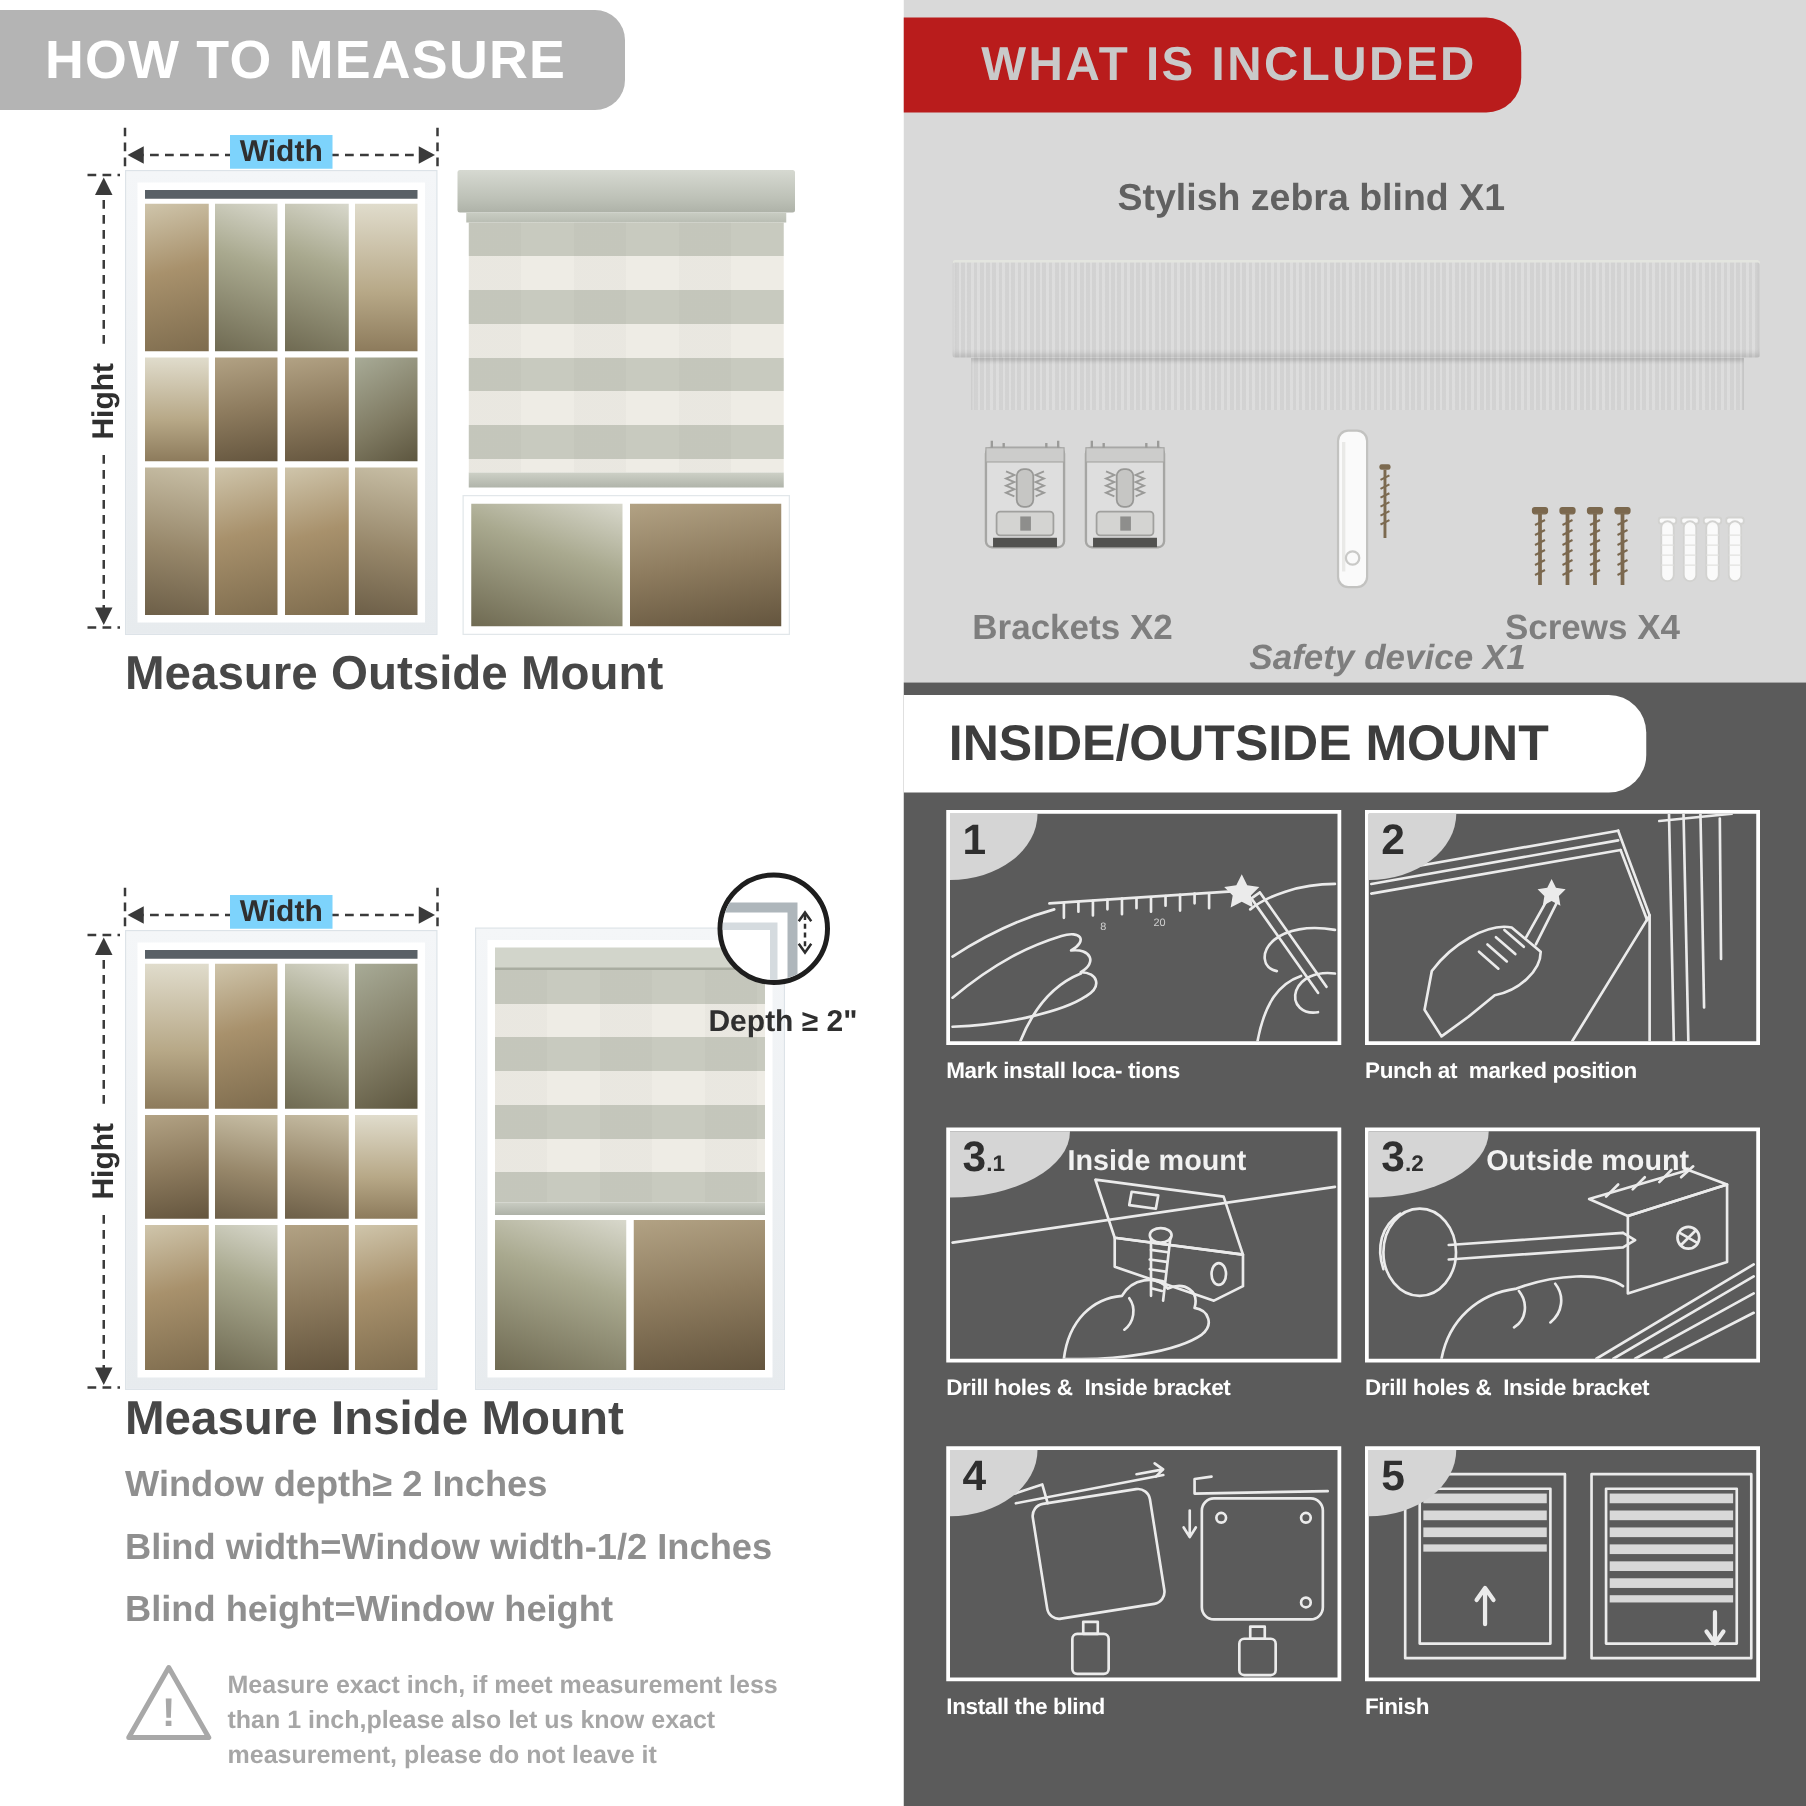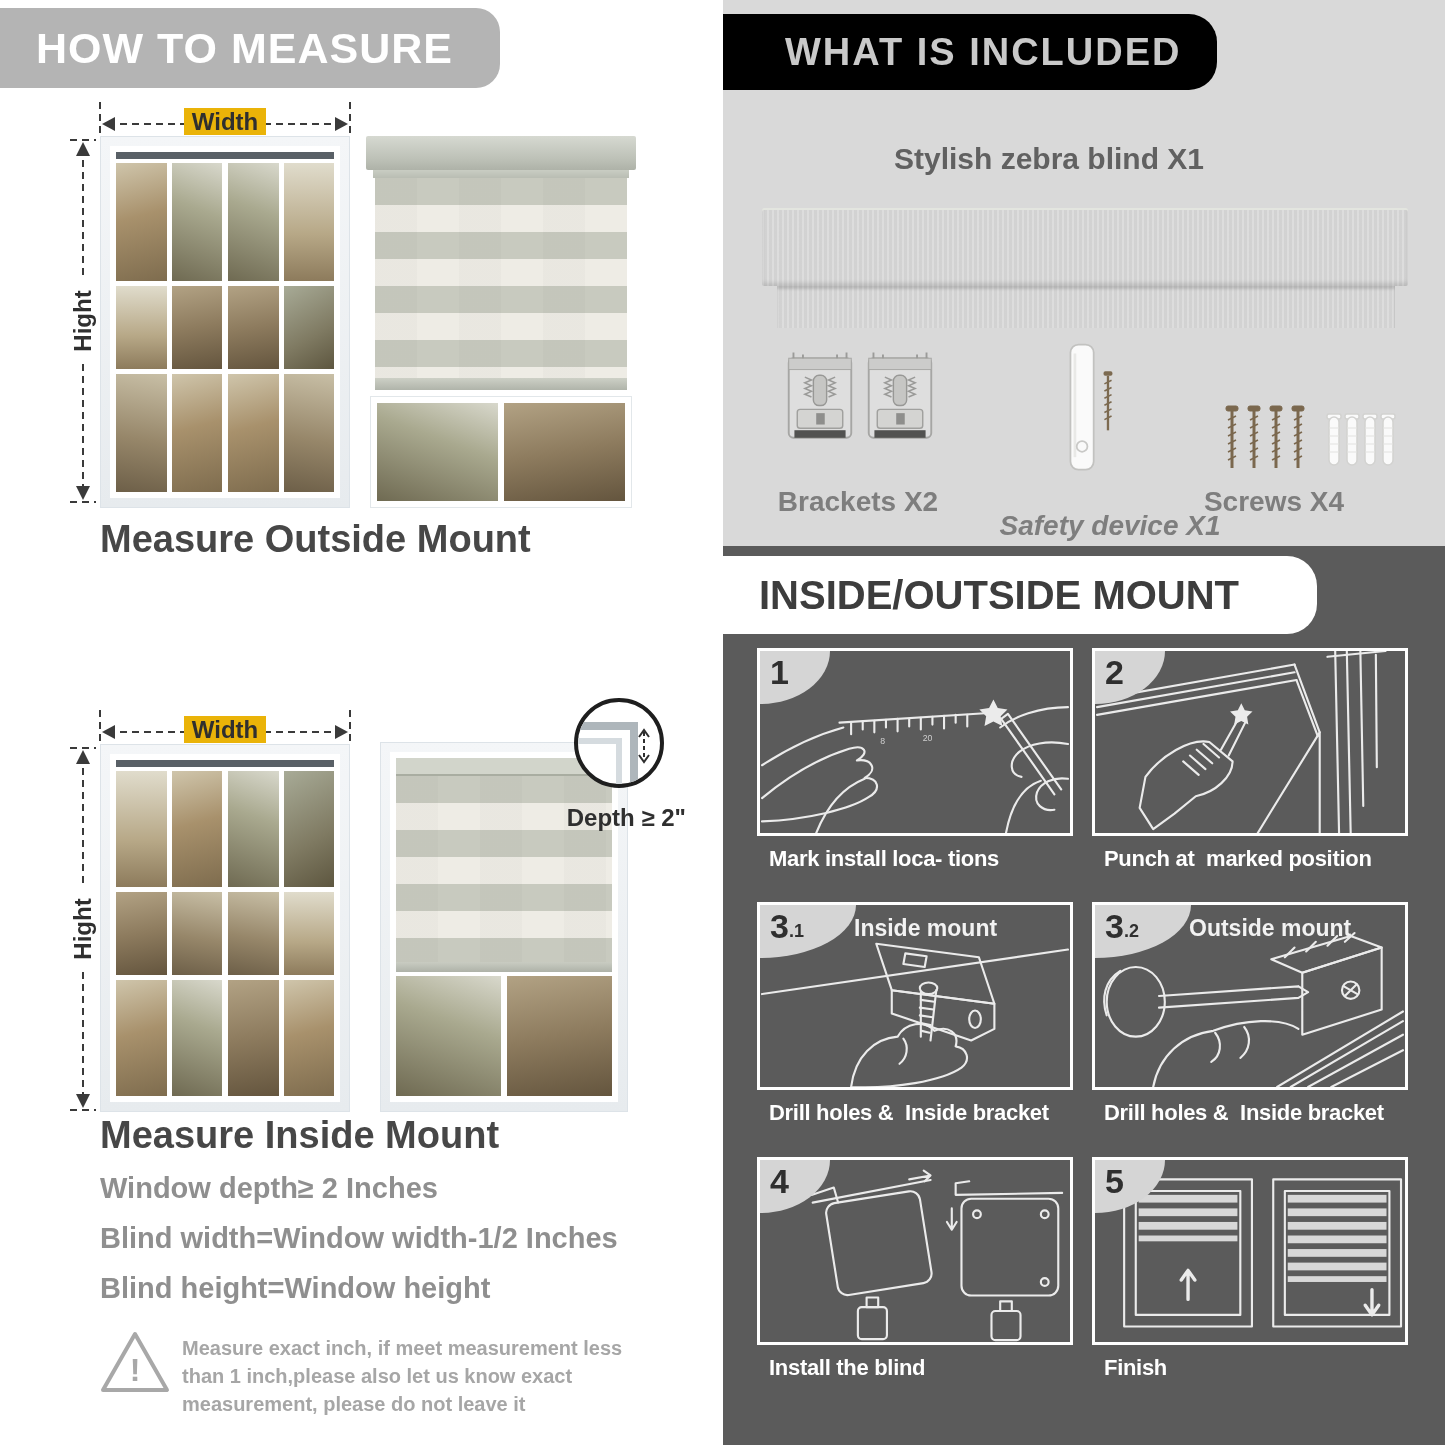--- a/index.html
+++ b/index.html
@@ -2,21 +2,21 @@
 <html><head>
 <meta charset="utf-8">
 <style>
   html,body{margin:0;padding:0;background:#ffffff;font-family:"Liberation Sans",sans-serif;}
   .canvas{position:relative;width:1445px;height:1445px;overflow:hidden;background:#fff;}
   .abs{position:absolute;box-sizing:border-box;}
 
   
   .banner-htm{left:0;top:8px;width:500px;height:80px;background:#b4b4b4;border-radius:0 24px 24px 0;
     color:#ffffff;font-weight:bold;font-size:43px;letter-spacing:1px;line-height:80px;padding-left:36px;}
-  .banner-wi{left:723px;top:14px;width:494px;height:76px;background:#000000;border-radius:0 28px 28px 0;
+  .banner-wi{left:723px;top:14px;width:494px;height:76px;background:#b91c1c;border-radius:0 28px 28px 0;
     color:#c9c9c9;font-weight:bold;font-size:38px;letter-spacing:2px;line-height:76px;padding-left:62px;}
   .banner-io{left:723px;top:556px;width:594px;height:78px;background:#ffffff;border-radius:0 30px 30px 0;
     color:#3d3d3d;font-weight:bold;font-size:40px;line-height:78px;padding-left:36px;}
 
   
   .panel-light{left:723px;top:0;width:722px;height:546px;background:#d9d9d9;}
   .panel-dark{left:723px;top:546px;width:722px;height:899px;background:#5b5b5b;}
 
   .product-title{left:723px;top:142px;width:652px;text-align:center;font-weight:bold;font-size:30px;color:#616161;}
 
@@ -25,21 +25,21 @@
     box-shadow:inset 0 2px 0 #e3e5df, inset 0 -3px 4px rgba(0,0,0,.12);}
   .cassette-bar2{left:777px;top:286px;width:618px;height:42px;
     background:linear-gradient(180deg,#c2c6be 0%,#ced2ca 45%,#c0c4bc 100%);
     box-shadow:inset 0 3px 3px rgba(0,0,0,.15);}
   .brush{background-image:repeating-linear-gradient(90deg,rgba(255,255,255,.10) 0 2px,rgba(0,0,0,.03) 2px 5px);}
 
   .part-label{font-weight:bold;font-size:28px;color:#7e7e7e;text-align:center;}
 
   
   .step-box{width:316px;height:188px;border:3px solid #ffffff;background:#5b5b5b;}
-  .step-caption{width:345px;font-weight:bold;font-size:22px;letter-spacing:-0.3px;color:#ffffff;white-space:pre-wrap;margin-left:12px;}
+  .step-caption{width:345px;font-weight:bold;font-size:18px;letter-spacing:-0.3px;color:#ffffff;white-space:pre-wrap;}
   .badge{position:absolute;top:0;left:0;width:60px;height:52px;background:#d5d5d5;border-radius:0 0 100% 0;
     padding:1px 0 0 10px;display:flex;align-items:flex-start;}
   .badge.wide{width:86px;}
   .badge .num{font-size:34px;font-weight:bold;color:#2f2f2f;line-height:40px;}
   .badge .sub{font-size:18px;font-weight:bold;color:#2f2f2f;margin-top:15px;}
   .step-title{position:absolute;left:94px;top:10px;font-size:23px;font-weight:bold;color:#f2f2f2;}
   .illo{position:absolute;inset:0;width:100%;height:100%;}
   .illo .ln{stroke:#ebebeb;stroke-width:2.2;fill:none;stroke-linecap:round;stroke-linejoin:round;}
   .illo .thick{stroke-width:3.5;}
   .illo .fillstar{fill:#ebebeb;stroke:none;}
@@ -79,21 +79,21 @@
   .iw-cassette{height:16px;background:#d2d5cb;border-bottom:2px solid #a9ada1;flex:none;}
   .iw-fabric{height:186px;flex:none;}
   .iw-rail{height:10px;background:linear-gradient(#c9ccc2,#aeb2a8);flex:none;}
   .iw-lower{flex:1;display:grid;grid-template-columns:1fr 1fr;gap:6px;margin-top:4px;}
 
   
   .dim svg line{stroke:#3a3a3a;stroke-width:2;}
   .dim svg line.dash{stroke-dasharray:7 5;}
   .dim svg polygon{fill:#3a3a3a;}
   .dim .lblw{position:absolute;top:6px;left:0;width:100%;text-align:center;}
-  .dim .lblw span{background:#eab308;padding:0 8px;}
+  .dim .lblw span{background:#7dd3fc;padding:0 8px;}
   .dim .lblh{position:absolute;top:50%;left:50%;transform:translate(-50%,-50%) rotate(-90deg);background:#fff;padding:2px 6px;}
 </style>
 </head>
 <body>
 
 <div class="canvas">
 
   <div class="abs banner-htm"><span>HOW TO MEASURE</span></div>
 
   <div class="abs dim" style="left:98px;top:102px;width:254px;height:34px;">

